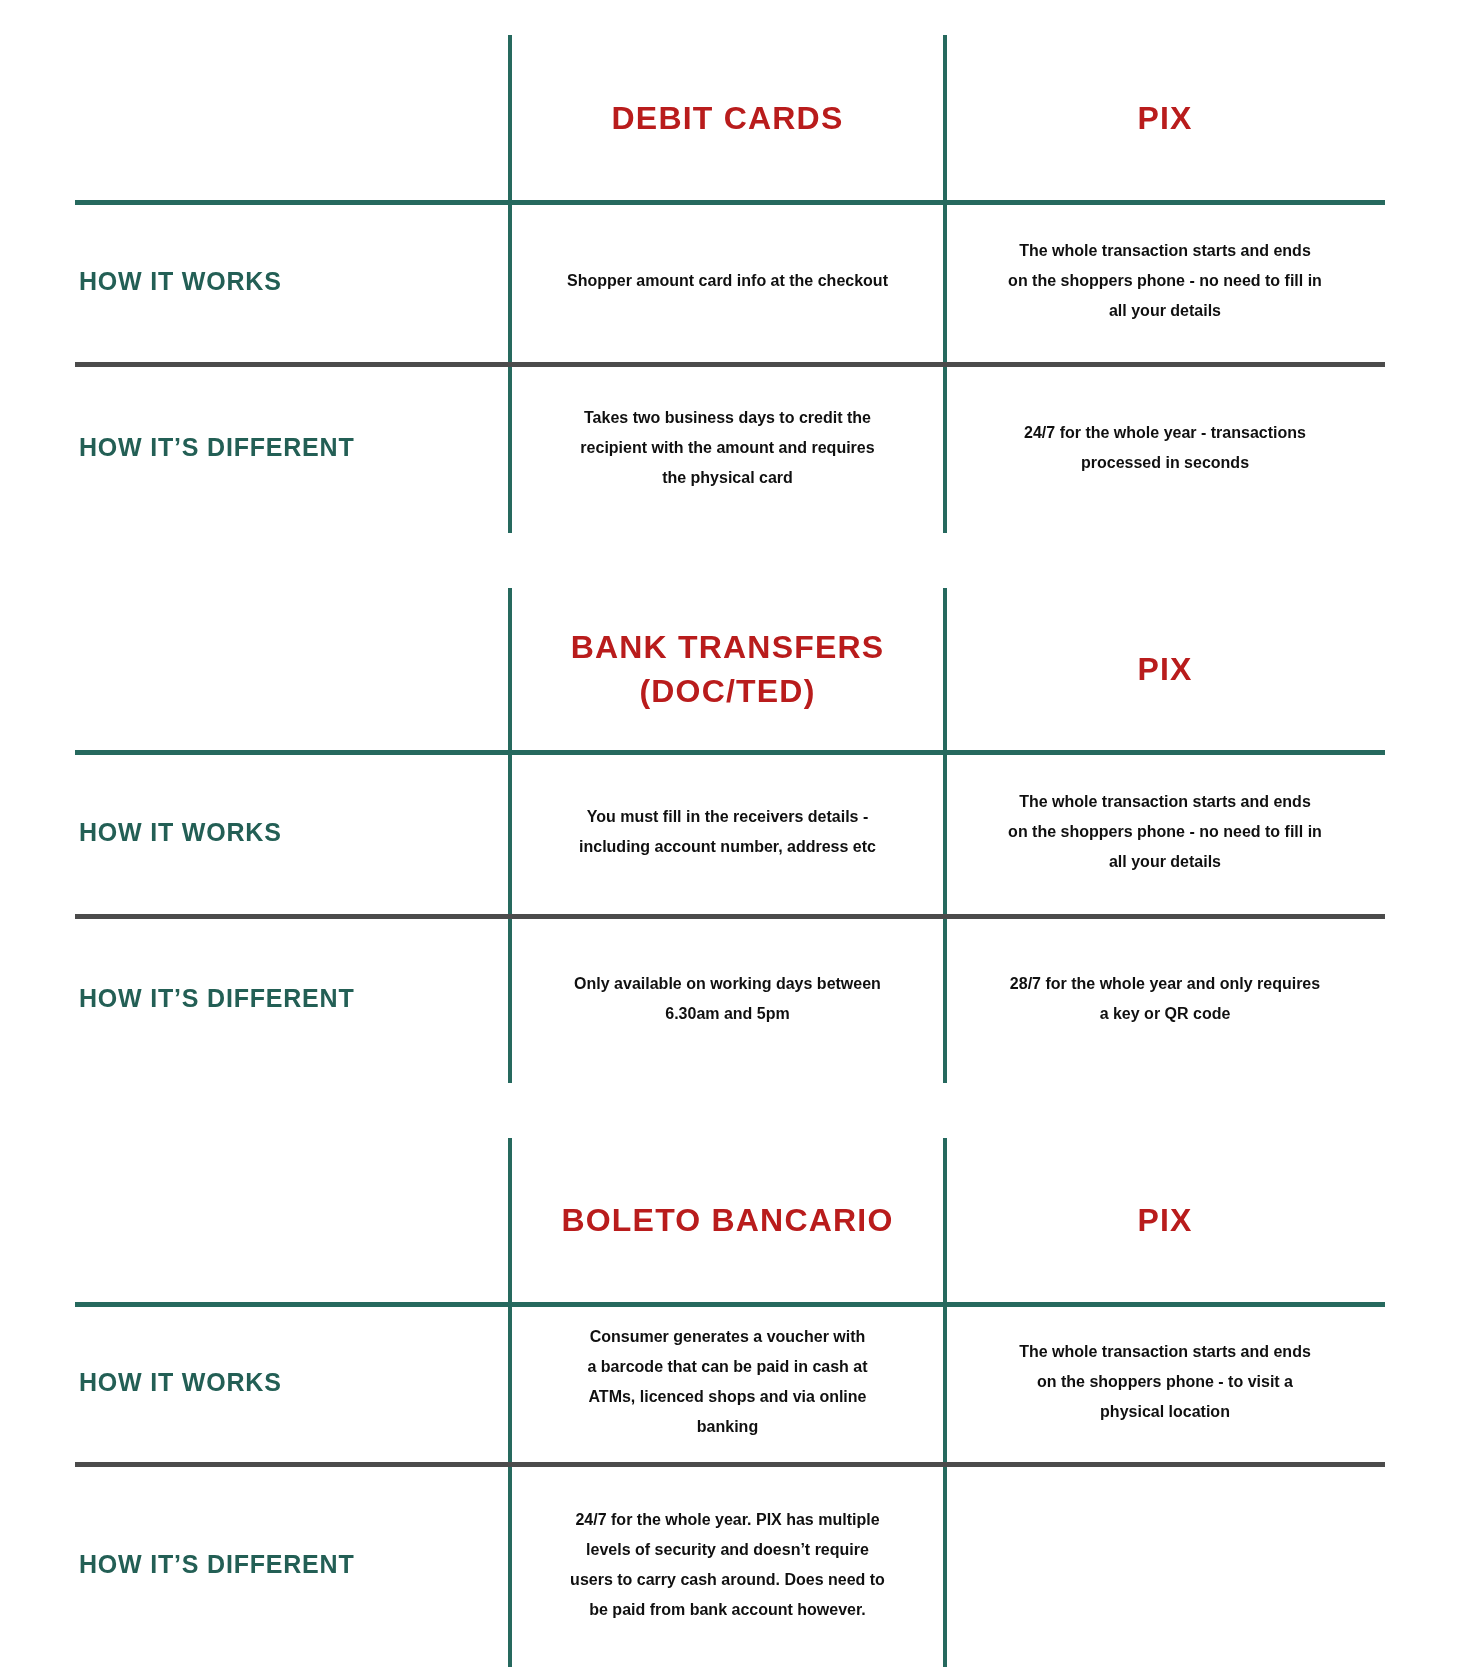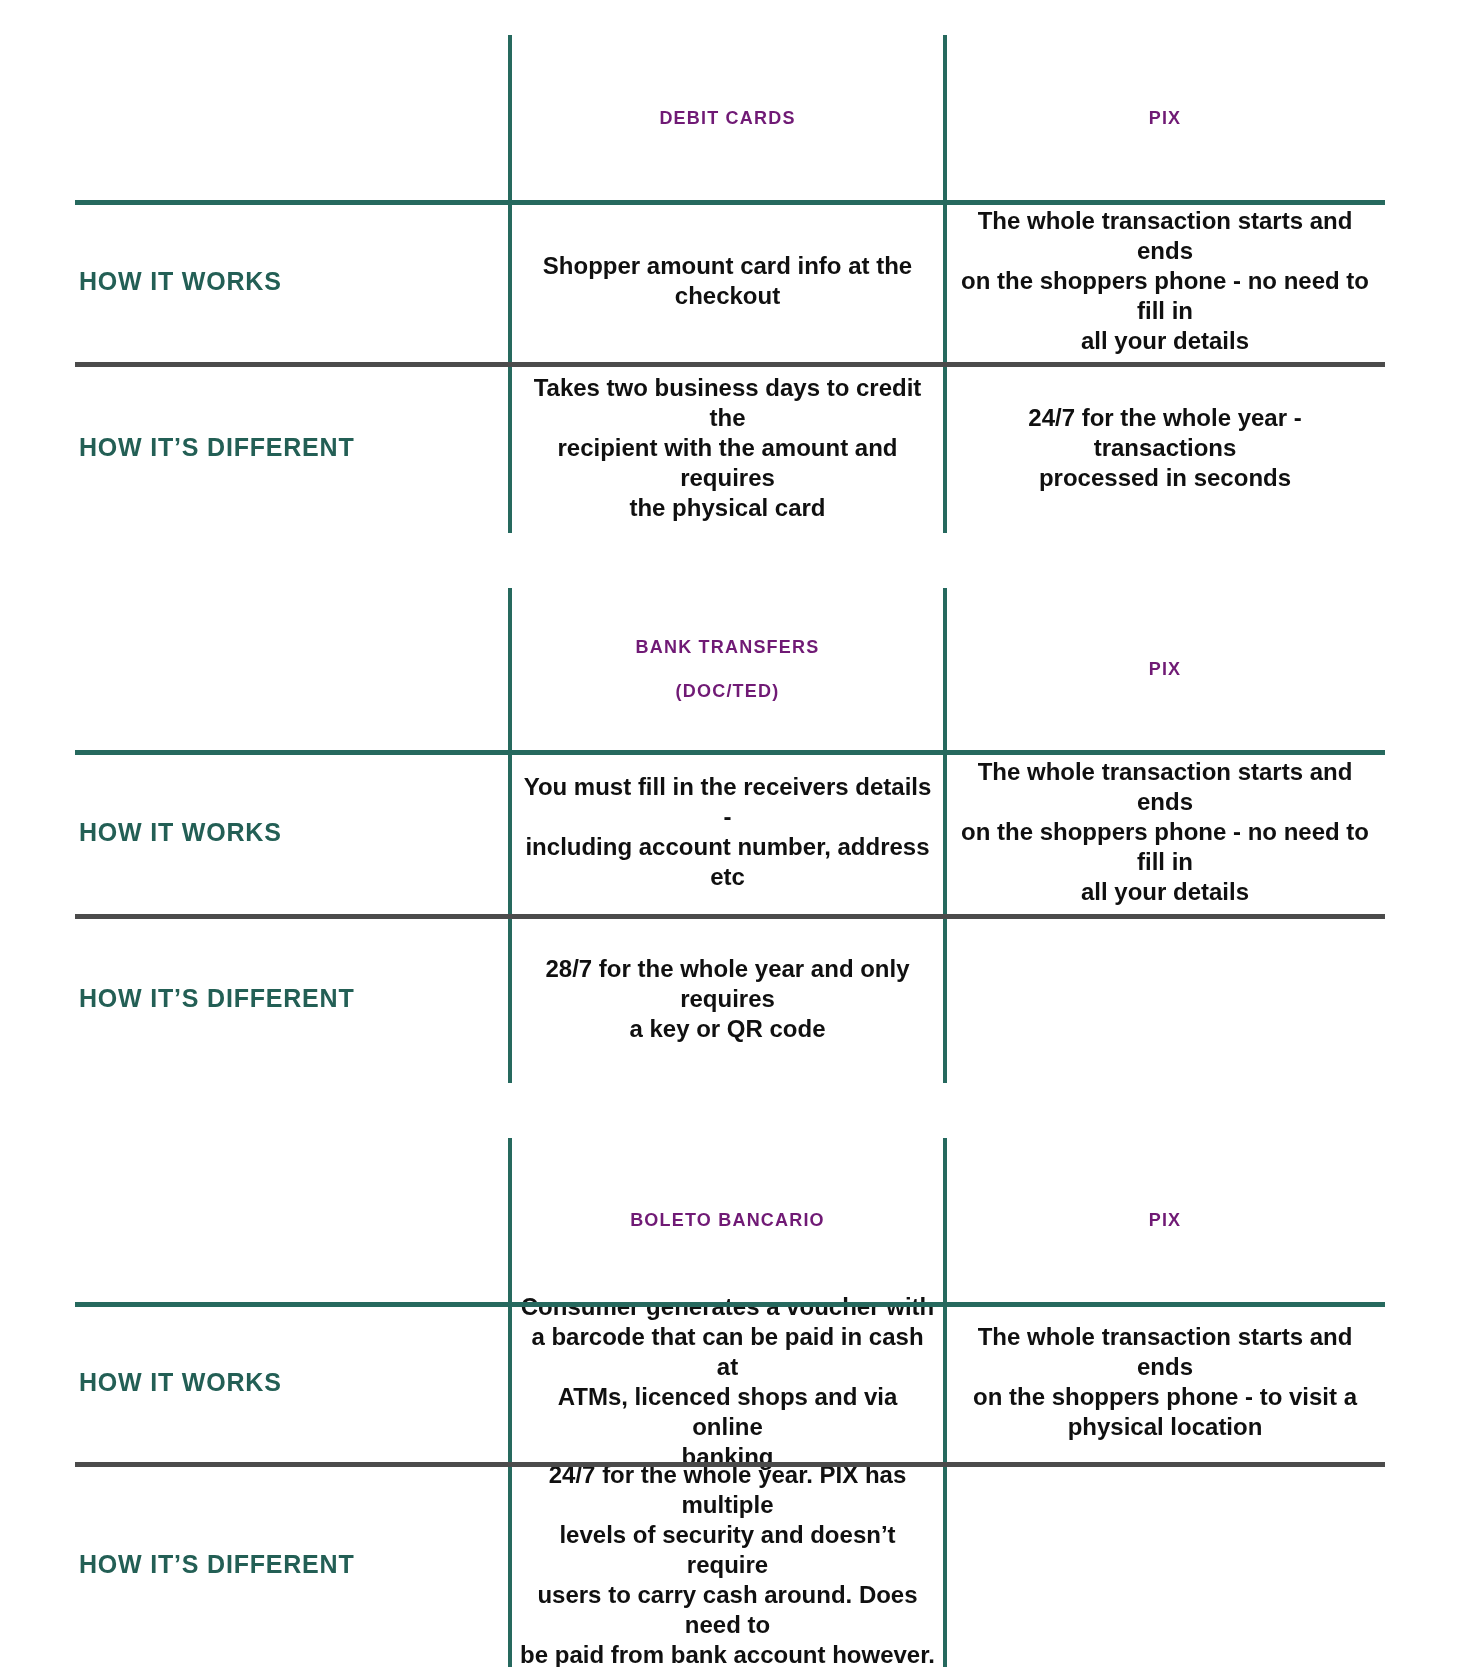--- a/index.html
+++ b/index.html
@@ -10,29 +10,29 @@
   .page{position:absolute;inset:0;}
   .cmp-table{
     position:absolute;left:75px;width:1310px;
     display:grid;grid-template-columns:435px 435px 440px;
   }
   .t1{top:35px;height:498px;grid-template-rows:165px 162px 171px;}
   .t2{top:588px;height:495px;grid-template-rows:162px 164px 169px;}
   .t3{top:1138px;height:529px;grid-template-rows:164px 160px 205px;}
   .cell{display:flex;align-items:center;justify-content:center;text-align:center;}
   .head{
-    color:#701a75;font-weight:bold;font-size:18px;letter-spacing:1.2px;
+    color:#b91c1c;font-weight:bold;font-size:32px;letter-spacing:1.2px;
     line-height:44px;white-space:pre-line;
   }
   .rowlabel{
     justify-content:flex-start;text-align:center;padding-left:4px;
     color:#235f55;font-weight:bold;font-size:25px;letter-spacing:0.8px;
   }
   .body{
-    color:#101010;font-size:24px;line-height:30px;white-space:pre-line;
+    color:#101010;font-size:16px;line-height:30px;white-space:pre-line;
     padding:0 10px;font-weight:600;
   }
   .vline{position:absolute;top:0;bottom:0;width:4px;background:#26695e;}
   .vline.v1{left:433px;}
   .vline.v2{left:868px;}
   .hline{position:absolute;left:0;right:0;height:5px;}
   .hline.teal{background:#26695e;}
   .hline.gray{background:#4b4b4b;}
   .t1 .hline.teal{top:165px;} .t1 .hline.gray{top:327px;}
   .t2 .hline.teal{top:162px;} .t2 .hline.gray{top:326px;}
@@ -74,20 +74,22 @@
     <div class="cell head">PIX</div>
 
     <div class="cell rowlabel">HOW IT WORKS</div>
     <div class="cell body">You must fill in the receivers details -
 including account number, address etc</div>
     <div class="cell body">The whole transaction starts and ends
 on the shoppers phone - no need to fill in
 all your details</div>
 
     <div class="cell rowlabel">HOW IT’S DIFFERENT</div>
+    <div class="cell body">Only available on working days between
+6.30am and 5pm</div>
     <div class="cell body">28/7 for the whole year and only requires
 a key or QR code</div>
 
     <div class="vline v1"></div>
     <div class="vline v2"></div>
     <div class="hline teal"></div>
     <div class="hline gray"></div>
   </div>
 
   <div class="cmp-table t3">

